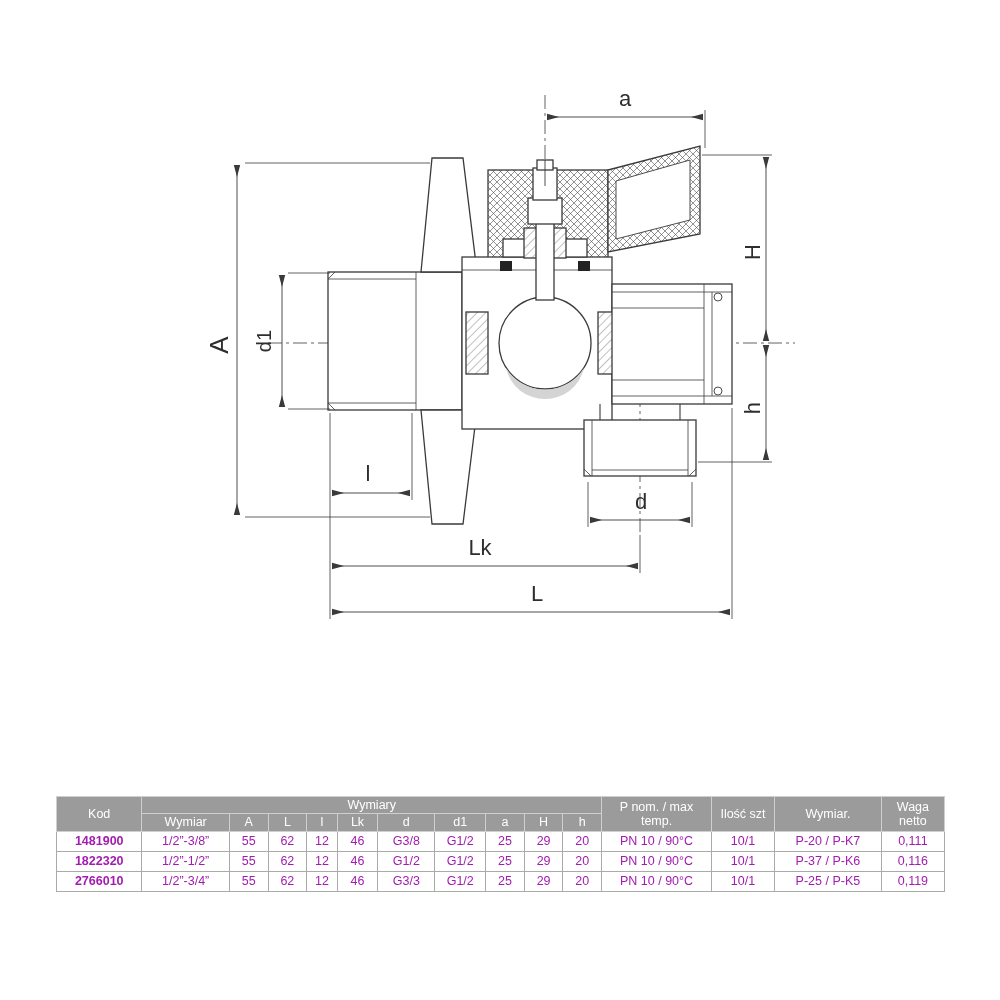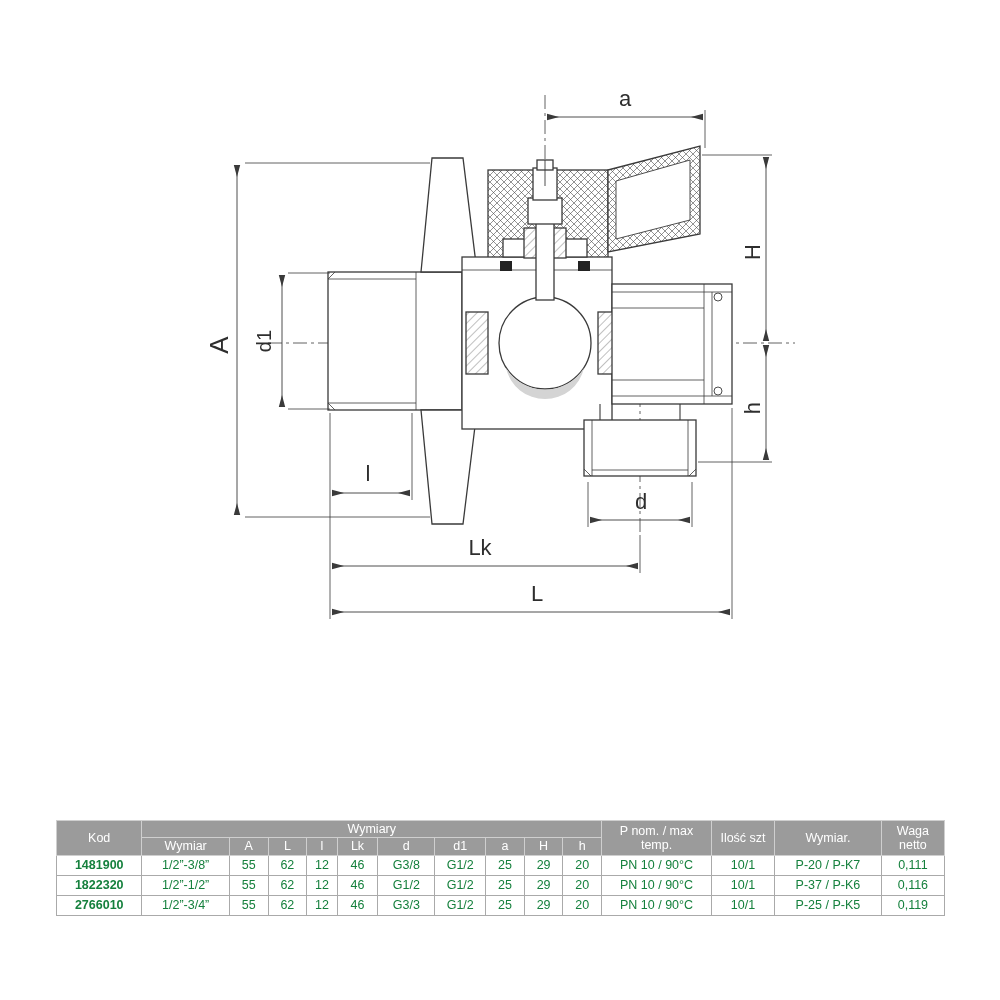--- a/index.html
+++ b/index.html
@@ -4,25 +4,25 @@
 <style>
   html,body{margin:0;padding:0;background:#fff;}
   .page{position:relative;width:1000px;height:1000px;background:#fff;overflow:hidden;
         font-family:"Liberation Sans", sans-serif;}
   .drawing{position:absolute;left:0;top:0;}
   svg text{font-family:"Liberation Sans", sans-serif;fill:#2e2e2e;}
   .lbl{font-size:22px;}
   .lbl-big{font-size:26px;}
   .lbl-sm{font-size:20px;}
 
-  table.spec{position:absolute;left:56px;top:820px;width:889px;border-collapse:collapse;
+  table.spec{position:absolute;left:56px;top:796px;width:889px;border-collapse:collapse;
              font-size:12.5px;table-layout:fixed;border:1px solid #8e8e8e;}
   table.spec th{background:#9b9b9b;color:#fff;font-weight:normal;border:1px solid #cfcfcf;
                 padding:1px 2px;text-align:center;line-height:1.15;}
-  table.spec td{border:1px solid #aaa;color:#15803d;text-align:center;padding:2px 2px;
+  table.spec td{border:1px solid #aaa;color:#a21caf;text-align:center;padding:2px 2px;
                 line-height:1.2;background:#fff;}
   table.spec td.kod{font-weight:bold;}
 </style>
 </head>
 <body>
 
 <div class="page">
 
   <svg class="drawing" width="1000" height="770" viewBox="0 0 1000 770">
     <defs>

